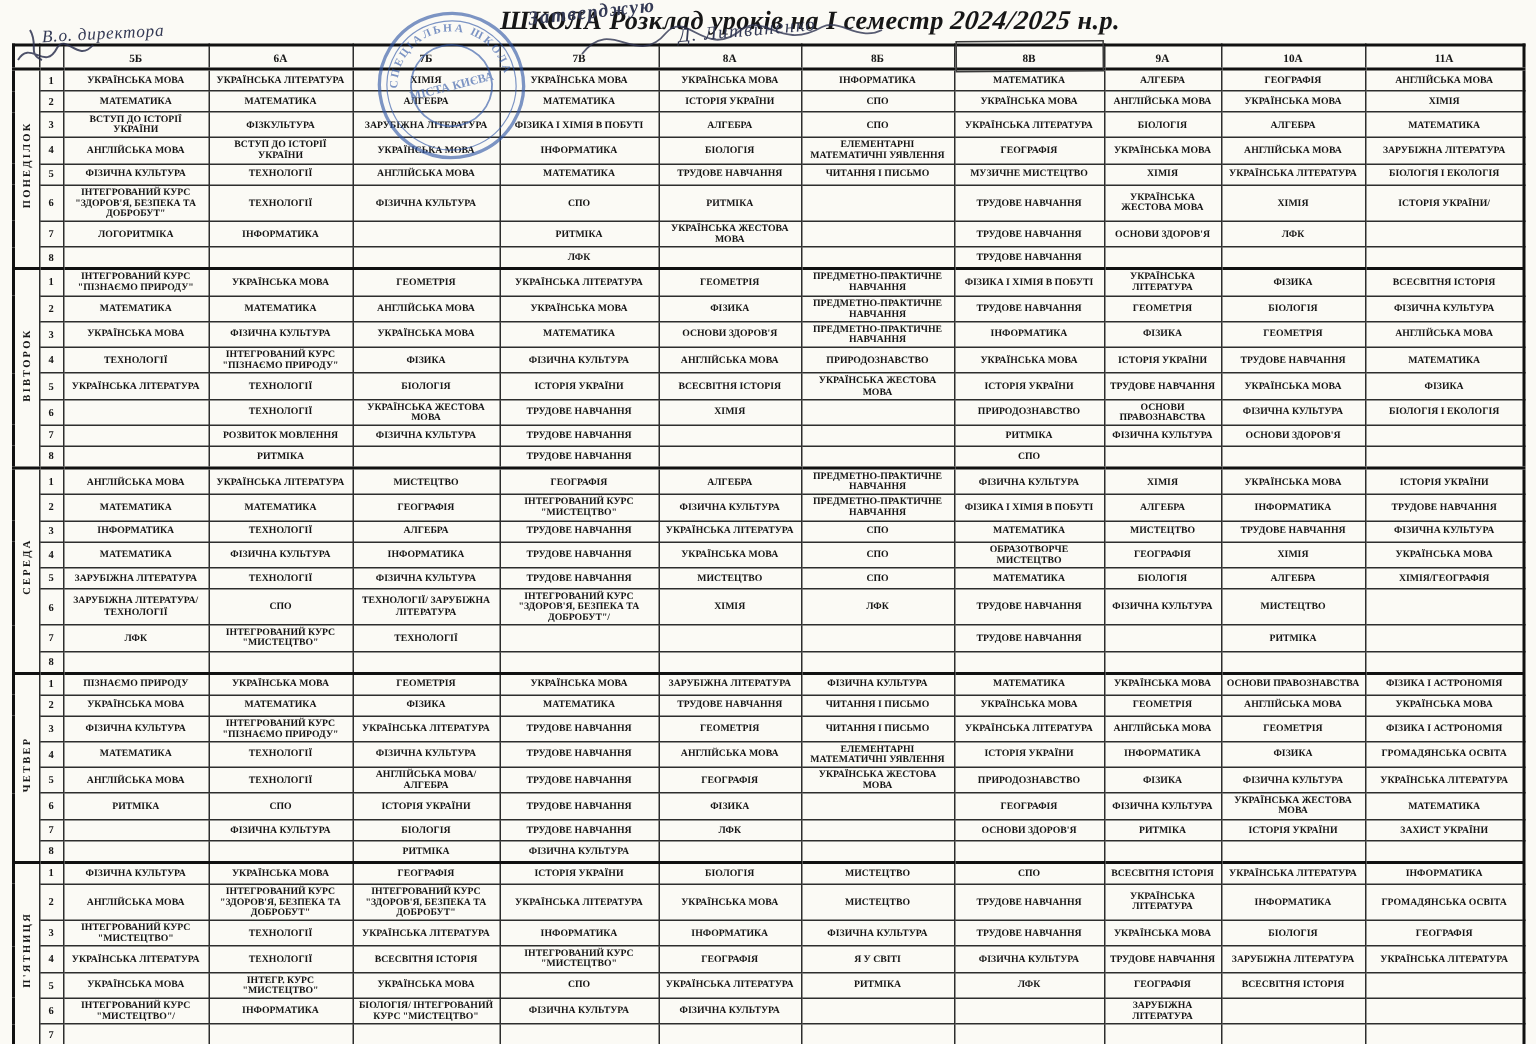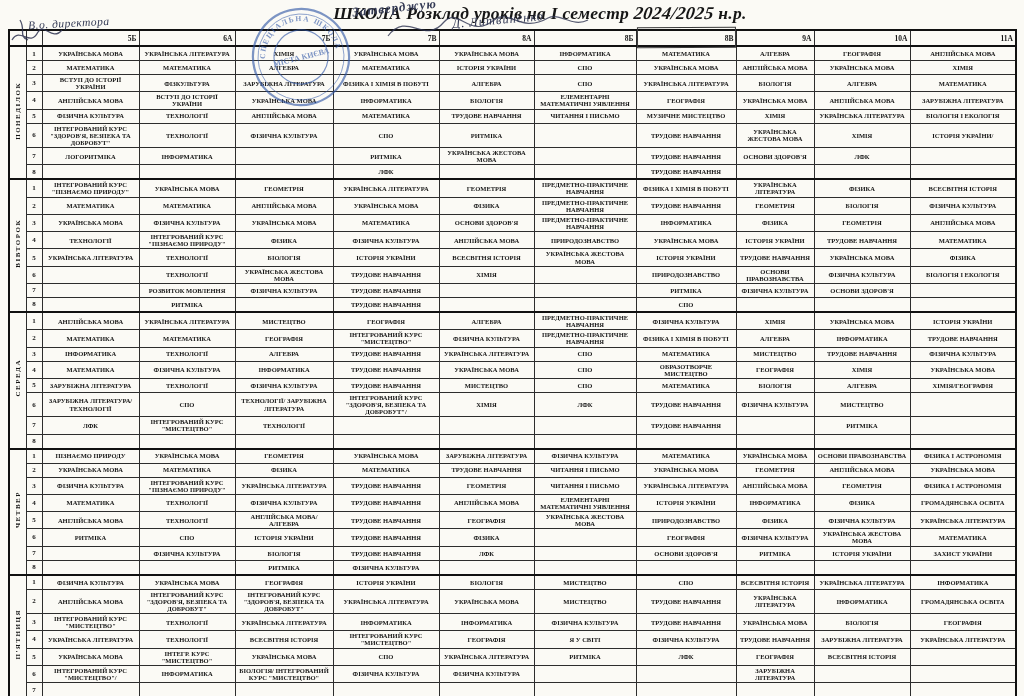--- a/index.html
+++ b/index.html
@@ -18,21 +18,21 @@
   
   .stamp{position:absolute;left:238px;top:-6px;z-index:6;opacity:.62;transform:rotate(-14deg);}
   
   .anno-box{position:absolute;left:637px;top:27px;width:97px;height:19px;
             border:1.2px solid #3a3a3a;background:transparent;z-index:5;transform:rotate(-.4deg);}
   
   table.tt{position:absolute;left:8px;top:29px;border-collapse:collapse;table-layout:fixed;z-index:1;
            width:1008px;}
   .tt th,.tt td{border:1px solid #2d2d2d;padding:1px 2px;text-align:center;vertical-align:middle;
                 overflow:hidden;}
-  .tt thead th{font-size:7.5px;font-weight:bold;height:12px;text-align:right;}
+  .tt thead th{font-size:7.5px;font-weight:bold;height:12px;}
   .num-cell{font-size:7px;font-weight:bold;width:16px;}
   .subj-cell{font-size:6.5px;font-weight:bold;line-height:1.1;height:11px;word-wrap:break-word;}
   .day-cell{width:16px;}
   .day-cell .vert{writing-mode:vertical-rl;transform:rotate(180deg);font-size:7px;font-weight:bold;
                   letter-spacing:1.5px;display:inline-block;}
   tr.day-start td{border-top:2px solid #111;}
   .tt{border:2px solid #111;}
 </style>
 </head>
 <body>

